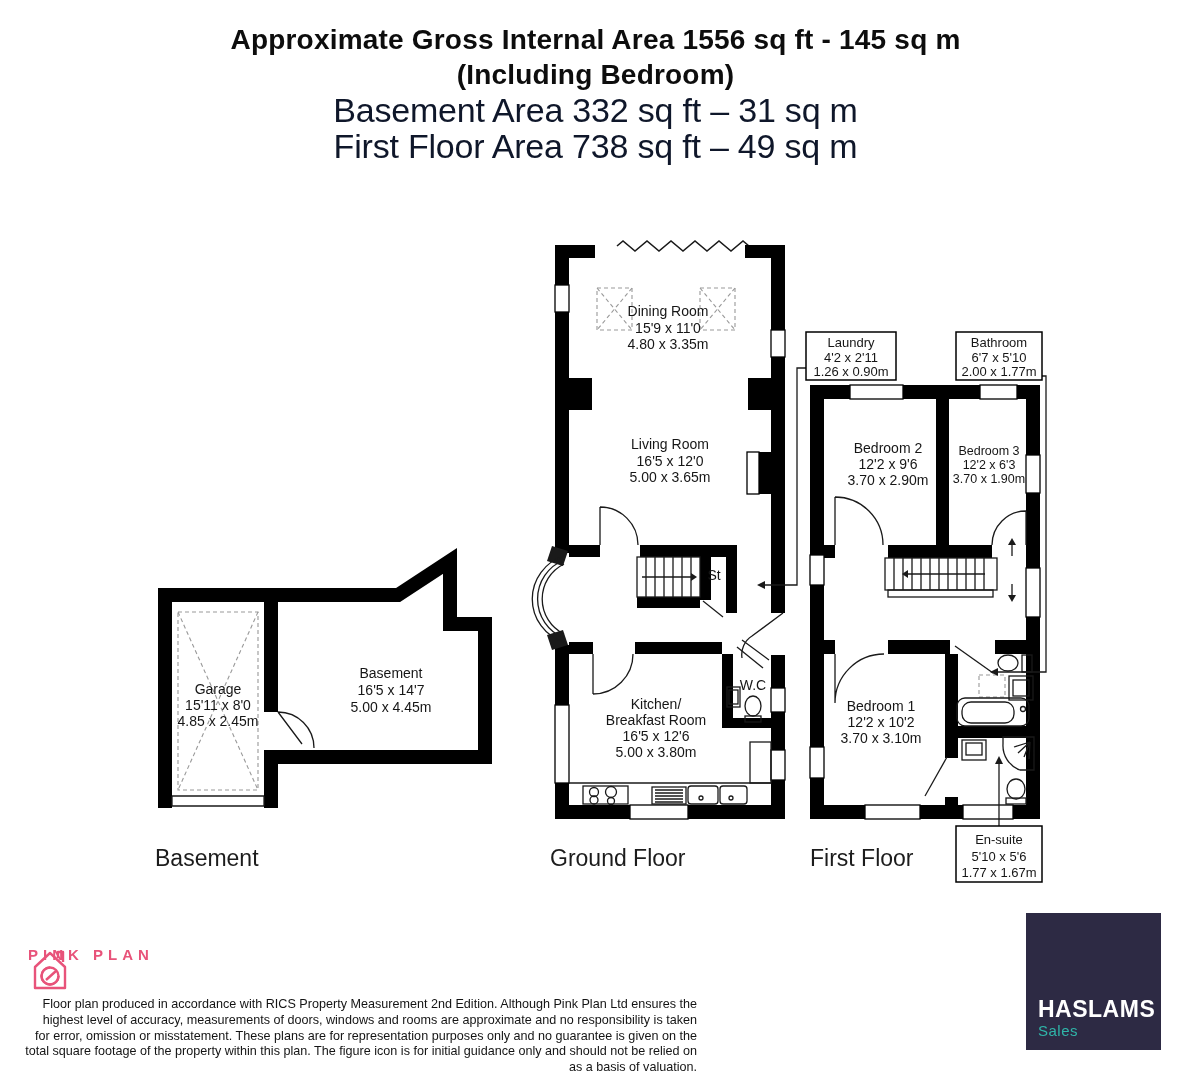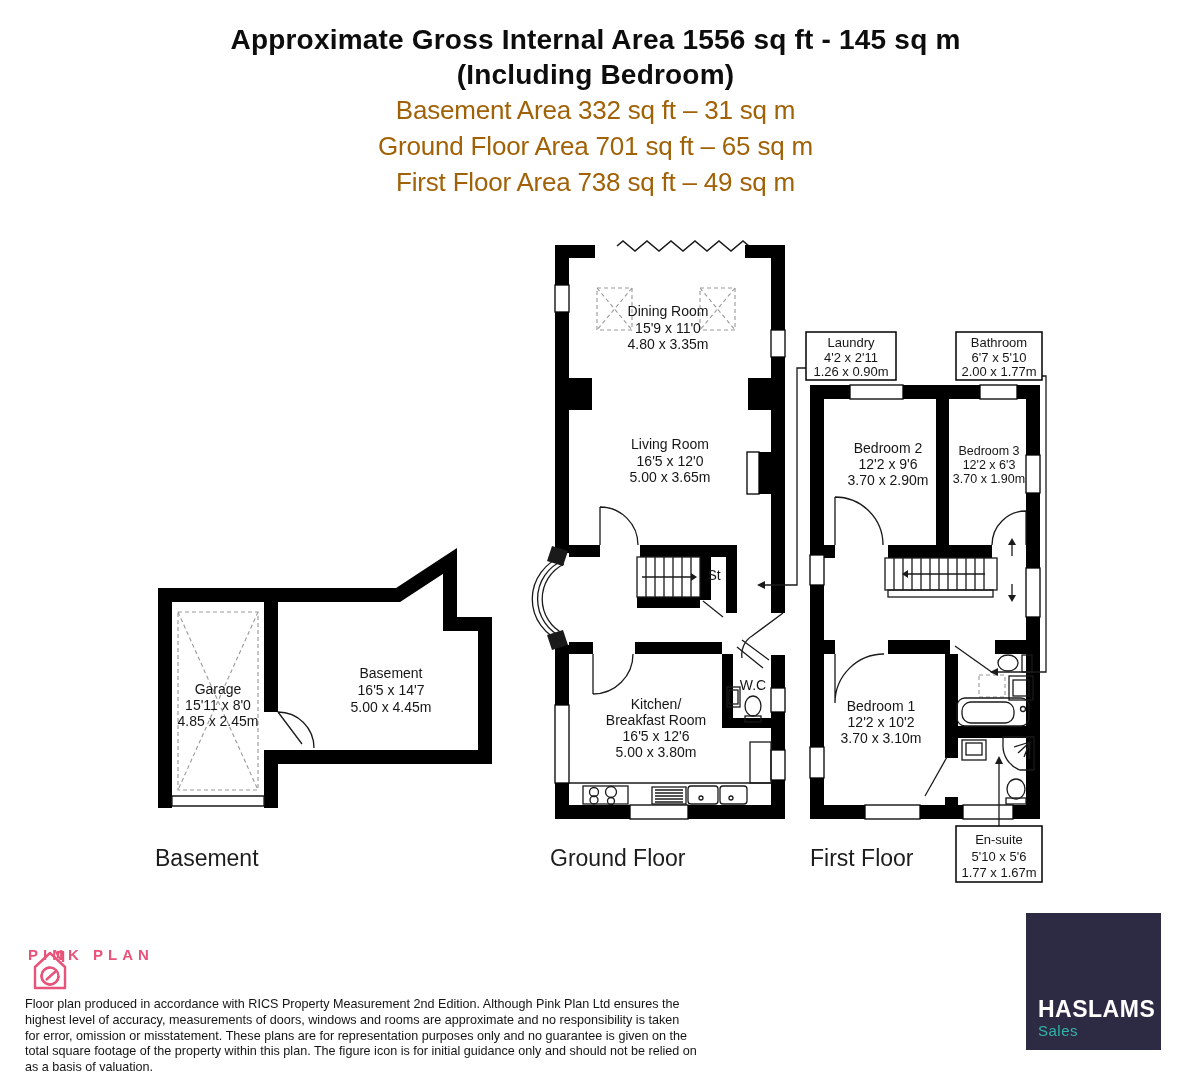--- a/index.html
+++ b/index.html
@@ -14,25 +14,25 @@
   .thin2{fill:none;stroke:#1a1a1a;stroke-width:1.6;}
   .fill-b{fill:#1a1a1a;stroke:none;}
   .dash{fill:none;stroke:#999;stroke-width:1.1;stroke-dasharray:4 3;}
   .box{fill:#fff;stroke:#000;stroke-width:1.5;}
   .t14{font-size:14px;text-anchor:middle;}
   .t13{font-size:13px;text-anchor:middle;}
   .t12{font-size:12.5px;text-anchor:middle;}
   .flabel{font-size:23px;text-anchor:start;fill:#1c1c1c;}
   .header{position:absolute;top:22px;left:0;width:100%;text-align:center;color:#0d0d0d;}
   .t1{font-size:28px;font-weight:bold;line-height:35px;letter-spacing:0.2px;}
-  .t2{font-size:26px;font-weight:400;line-height:36px;letter-spacing:-0.2px;color:#a16207;}
+  .t2{font-size:34px;font-weight:400;line-height:36px;letter-spacing:-0.2px;color:#0f172a;}
   .pinkplan{position:absolute;left:28px;top:946px;display:flex;align-items:center;gap:14px;}
   .pp-text{color:#e8537a;font-size:15px;letter-spacing:5px;font-weight:600;}
   .disclaimer{position:absolute;left:25px;top:997px;width:672px;font-size:12.6px;
-              line-height:15.8px;color:#141414;}
+              line-height:15.8px;color:#141414;text-align:right;}
   .haslams{position:absolute;left:1026px;top:913px;width:135px;height:137px;background:#2d2a44;
            display:flex;flex-direction:column;justify-content:flex-end;
            padding:10px 12px;box-sizing:border-box;}
   .h-name{color:#fff;font-weight:bold;font-size:23px;letter-spacing:0.5px;line-height:25px;}
   .h-sub{color:#2fb5a9;font-size:15px;text-align:left;line-height:18px;letter-spacing:0.5px;}
 </style>
 </head>
 <body>
 
 <div id="page">
@@ -253,21 +253,20 @@
       <text class="flabel" x="155" y="866">Basement</text>
       <text class="flabel" x="550" y="866">Ground Floor</text>
       <text class="flabel" x="810" y="866">First Floor</text>
     </g>
   </svg>
 
   <div class="header">
     <div class="t1">Approximate Gross Internal Area 1556 sq ft - 145 sq m</div>
     <div class="t1">(Including Bedroom)</div>
     <div class="t2">Basement Area 332 sq ft – 31 sq m</div>
-    <div class="t2">Ground Floor Area 701 sq ft – 65 sq m</div>
     <div class="t2">First Floor Area 738 sq ft – 49 sq m</div>
   </div>
 
   <div class="pinkplan">
     <svg width="44" height="46" viewBox="0 0 44 46">
       <g fill="none" stroke="#e8537a" stroke-width="2.4" stroke-linejoin="round">
         <path d="M7 21 L22 7 L37 21 V42 H7 Z"></path>
         <path d="M30 12 V6 h5 v10"></path>
         <circle cx="22" cy="30" r="8.5"></circle>
         <path d="M22 21.5 a8.5 8.5 0 1 0 8.5 8.5 M18 34 L28 25"></path>

